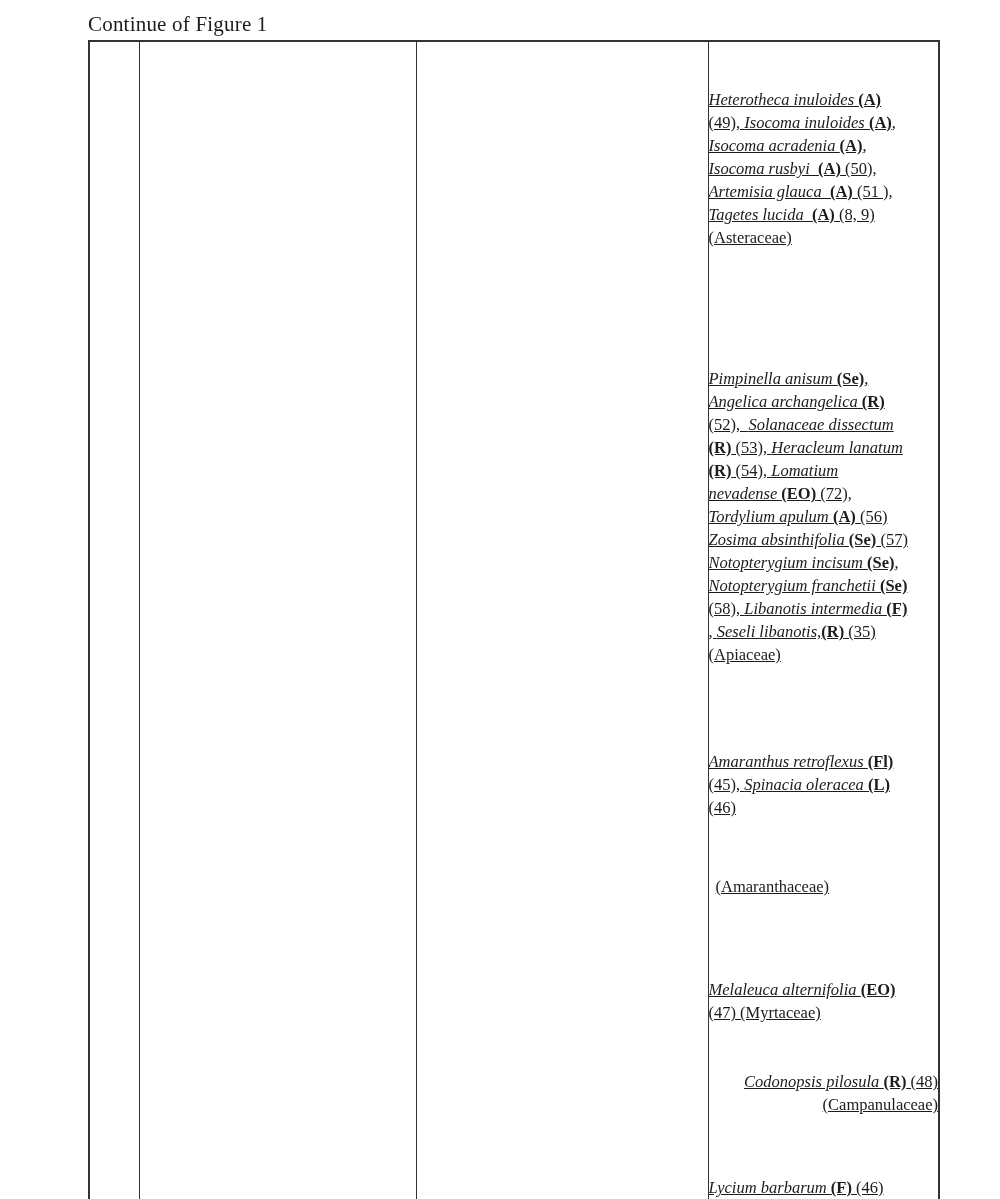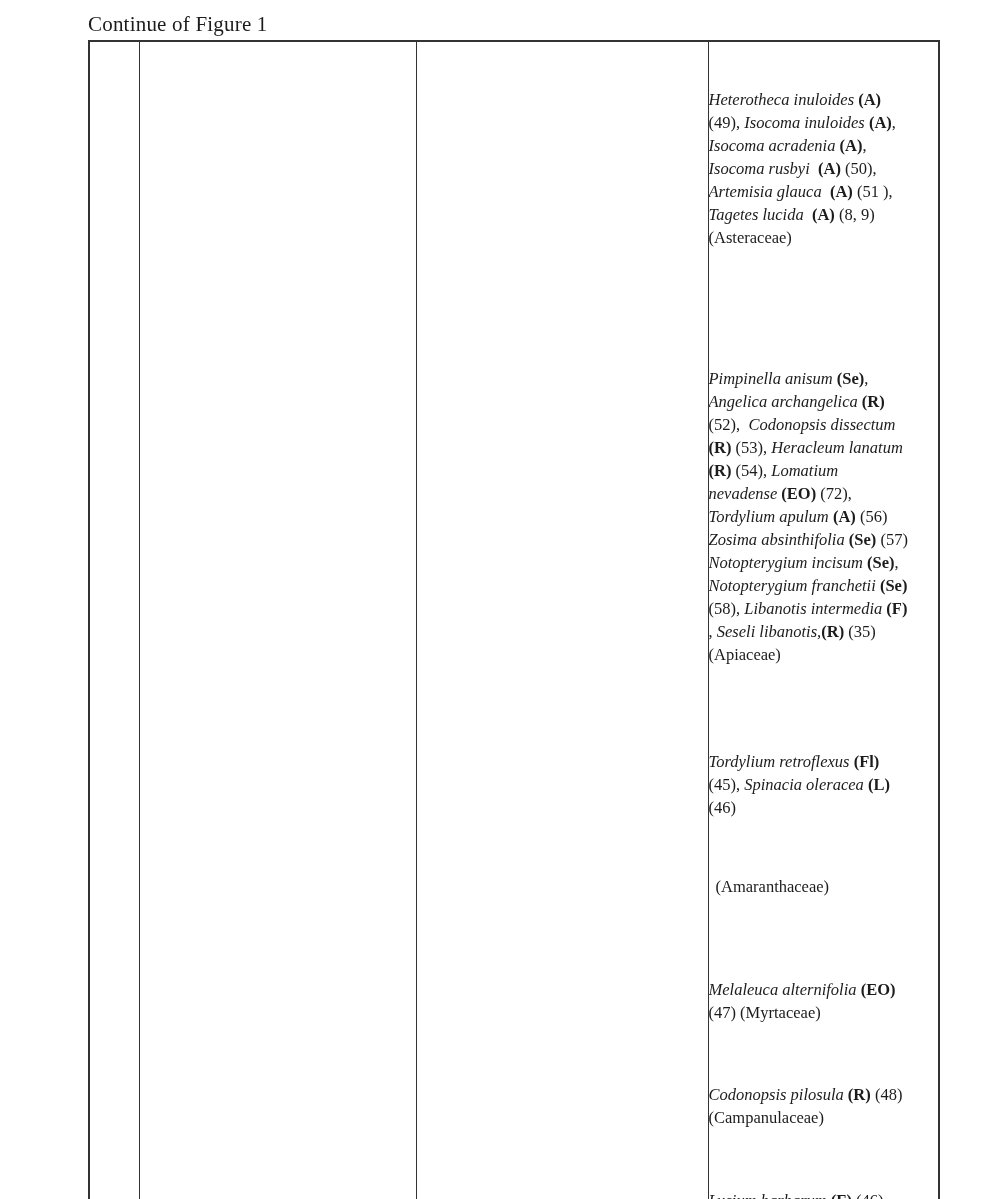--- a/index.html
+++ b/index.html
@@ -30,30 +30,30 @@
     padding:0;
     overflow:hidden;
   }
   tr.row-big{height:905px;}
   .src-cell{
     padding:6px 2px 0 8px;
     font-size:16.5px;
     line-height:23px;
     white-space:pre;
   }
-  .src-cell p{margin:0;white-space:pre;}
+  .src-cell p{margin:0;white-space:pre;text-decoration:underline;}
   .src-cell .i{font-style:italic;}
   .src-cell .b{font-weight:bold;font-style:normal;}
   
   p.p1{margin-top:0;}
   p.p2{margin-top:72px;}
   p.p3{margin-top:38px;}
   p.p3b{margin-top:10px;margin-left:7px;}
   p.p4{margin-top:34px;}
-  p.p5{margin-top:13px;}
+  p.p5{text-align:right;}
   p.p6{margin-top:14px;}
 </style>
 </head>
 <body>
 
 <div class="sheet">
 
   <div class="fig-title">Continue of Figure 1</div>
 
   <table class="fig-table">
@@ -72,32 +72,32 @@
       <td class="src-cell">
         <p class="p1"><span class="i">Heterotheca inuloides </span><span class="b">(A)</span><span>
 (49), </span><span class="i">Isocoma inuloides </span><span class="b">(A)</span><span>,
 </span><span class="i">Isocoma acradenia </span><span class="b">(A)</span><span>,
 </span><span class="i">Isocoma rusbyi  </span><span class="b">(A)</span><span> (50),
 </span><span class="i">Artemisia glauca  </span><span class="b">(A)</span><span> (51 ),
 </span><span class="i">Tagetes lucida  </span><span class="b">(A)</span><span> (8, 9)
 (Asteraceae)</span></p>
         <p class="p2"><span class="i">Pimpinella anisum </span><span class="b">(Se)</span><span>,
 </span><span class="i">Angelica archangelica </span><span class="b">(R)</span><span>
-(52),  </span><span class="i">Codonopsis dissectum
+(52),  </span><span class="i">Solanaceae dissectum
 </span><span class="b">(R)</span><span> (53), </span><span class="i">Heracleum lanatum
 </span><span class="b">(R)</span><span> (54), </span><span class="i">Lomatium
 nevadense </span><span class="b">(EO)</span><span> (72),
 </span><span class="i">Tordylium apulum </span><span class="b">(A)</span><span> (56)
 </span><span class="i">Zosima absinthifolia </span><span class="b">(Se)</span><span> (57)
 </span><span class="i">Notopterygium incisum </span><span class="b">(Se)</span><span>,
 </span><span class="i">Notopterygium franchetii </span><span class="b">(Se)</span><span>
 (58), </span><span class="i">Libanotis intermedia </span><span class="b">(F)</span><span>
 , </span><span class="i">Seseli libanotis,</span><span class="b">(R)</span><span> (35)
 (Apiaceae)</span></p>
-        <p class="p3"><span class="i">Tordylium retroflexus </span><span class="b">(Fl)</span><span>
+        <p class="p3"><span class="i">Amaranthus retroflexus </span><span class="b">(Fl)</span><span>
 (45), </span><span class="i">Spinacia oleracea </span><span class="b">(L)</span><span>
 (46)</span></p>
         <p class="p3b"><span>(Amaranthaceae)</span></p>
         <p class="p4"><span class="i">Melaleuca alternifolia </span><span class="b">(EO)</span><span>
 (47) (Myrtaceae)</span></p>
         <p class="p5"><span class="i">Codonopsis pilosula </span><span class="b">(R)</span><span> (48)
 (Campanulaceae)</span></p>
         <p class="p6"><span class="i">Lycium barbarum </span><span class="b">(F)</span><span> (46)
 (Solanaceae)</span></p>
       </td>

